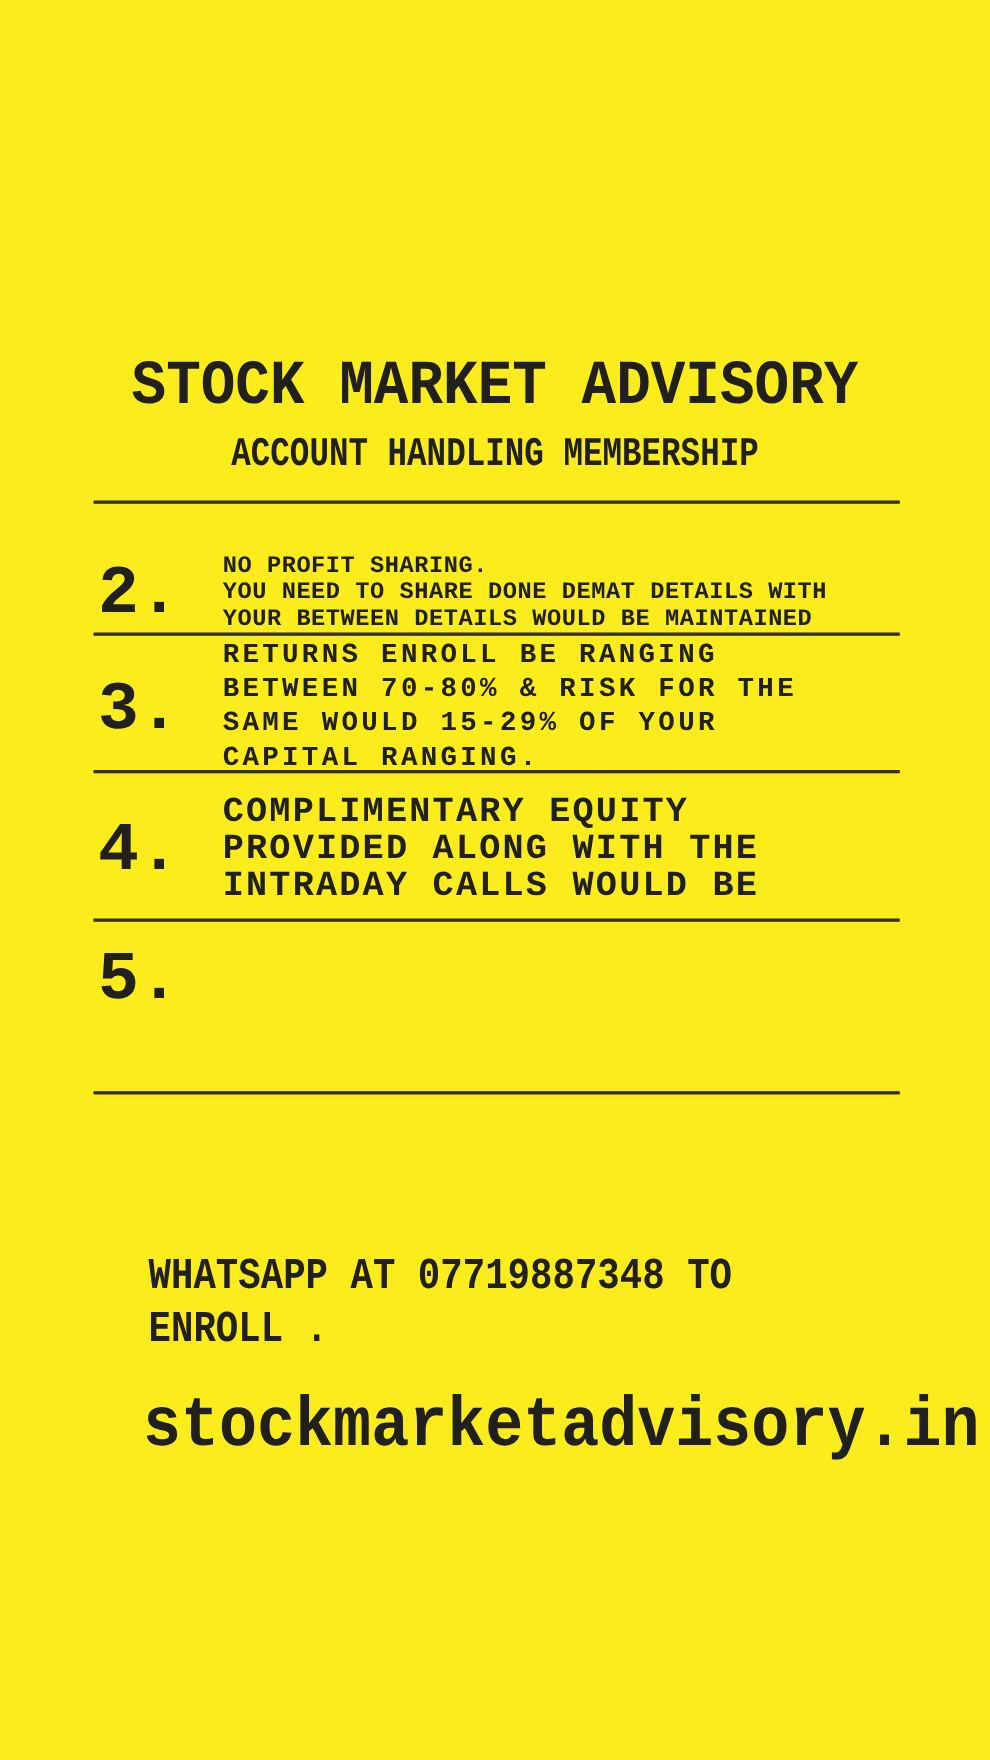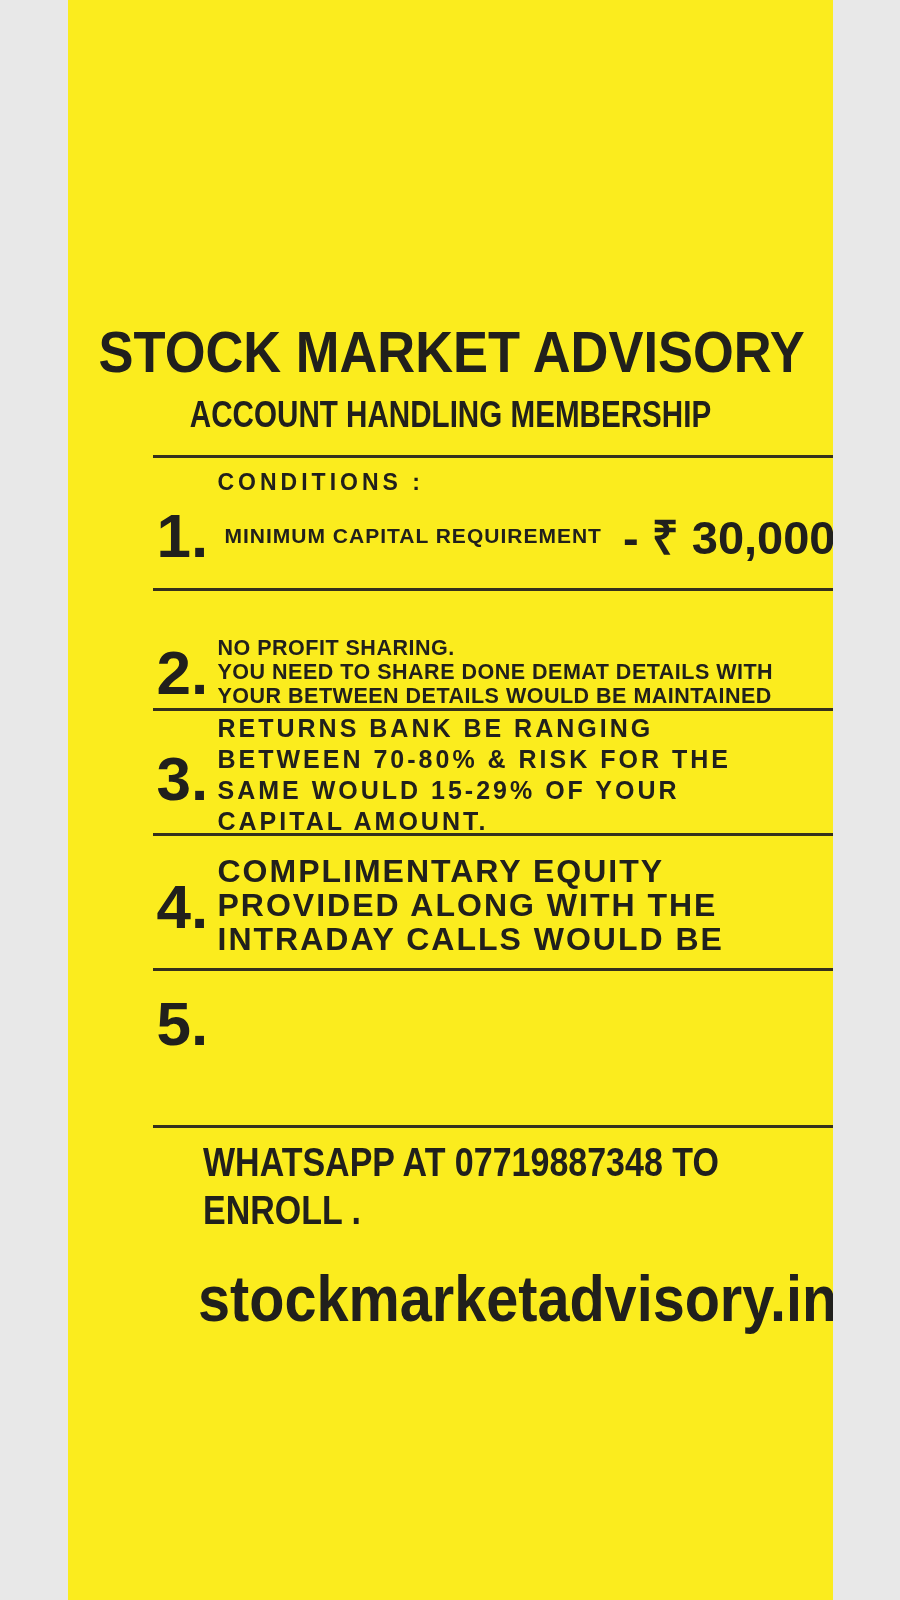--- a/index.html
+++ b/index.html
@@ -2,26 +2,26 @@
 <html><head>
 <meta charset="utf-8">
 <style>
   html, body {
     margin: 0;
     padding: 0;
     background: #e8e8e8;
   }
   .poster {
     position: relative;
-    width: 765px;
+    width: 900px;
     height: 1600px;
     margin: 0 auto;
     background: #fbec1e;
     color: #21201c;
-    font-family: Liberation Sans, sans-serif;
+    font-family: Liberation Mono, monospace;
     overflow: hidden;
   }
 
   
   .title-block {
     position: absolute;
     top: 324px;
     left: 0;
     width: 100%;
     text-align: center;
@@ -98,20 +98,21 @@
     font-weight: 800;
     white-space: nowrap;
   }
 
   
   .rowml { display: flex; }
   .lines { margin-left: 3px; }
   .lines > div {
     font-weight: 800;
     white-space: nowrap;
+    margin-left: 36px;
   }
 
   .row2 { height: 120px; align-items: flex-end; }
   .row2 .num { margin-bottom: 4px; }
   .row2 .lines { padding-top: 7px; }
   .row2 .lines > div {
     font-size: 21.5px;
     line-height: 24px;
     letter-spacing: 0.5px;
   }
@@ -172,45 +173,37 @@
 
 <div class="poster">
 
   <header class="title-block">
     <div class="title">STOCK MARKET ADVISORY</div>
     <div class="subtitle">ACCOUNT HANDLING MEMBERSHIP</div>
   </header>
 
   <section class="conditions">
 
-    <div class="row row1">
-      <div class="cond-label">CONDITIONS :</div>
-      <div class="r1line">
-        <span class="num">1.</span>
-        <span class="r1text">MINIMUM CAPITAL REQUIREMENT</span>
-        <span class="r1value">- ₹ 30,000</span>
-      </div>
-    </div>
 
     <div class="row rowml row2">
       <span class="num">2.</span>
       <div class="lines">
         <div>NO PROFIT SHARING.</div>
         <div>YOU NEED TO SHARE DONE DEMAT DETAILS WITH</div>
         <div>YOUR BETWEEN DETAILS WOULD BE MAINTAINED</div>
       </div>
     </div>
 
     <div class="row rowml row3">
       <span class="num">3.</span>
       <div class="lines">
-        <div>RETURNS BANK BE RANGING</div>
+        <div>RETURNS ENROLL BE RANGING</div>
         <div>BETWEEN 70-80% &amp; RISK FOR THE</div>
         <div>SAME WOULD 15-29% OF YOUR</div>
-        <div>CAPITAL AMOUNT.</div>
+        <div>CAPITAL RANGING.</div>
       </div>
     </div>
 
     <div class="row rowml row4">
       <span class="num">4.</span>
       <div class="lines">
         <div>COMPLIMENTARY EQUITY</div>
         <div>PROVIDED ALONG WITH THE</div>
         <div>INTRADAY CALLS WOULD BE</div>
       </div>

